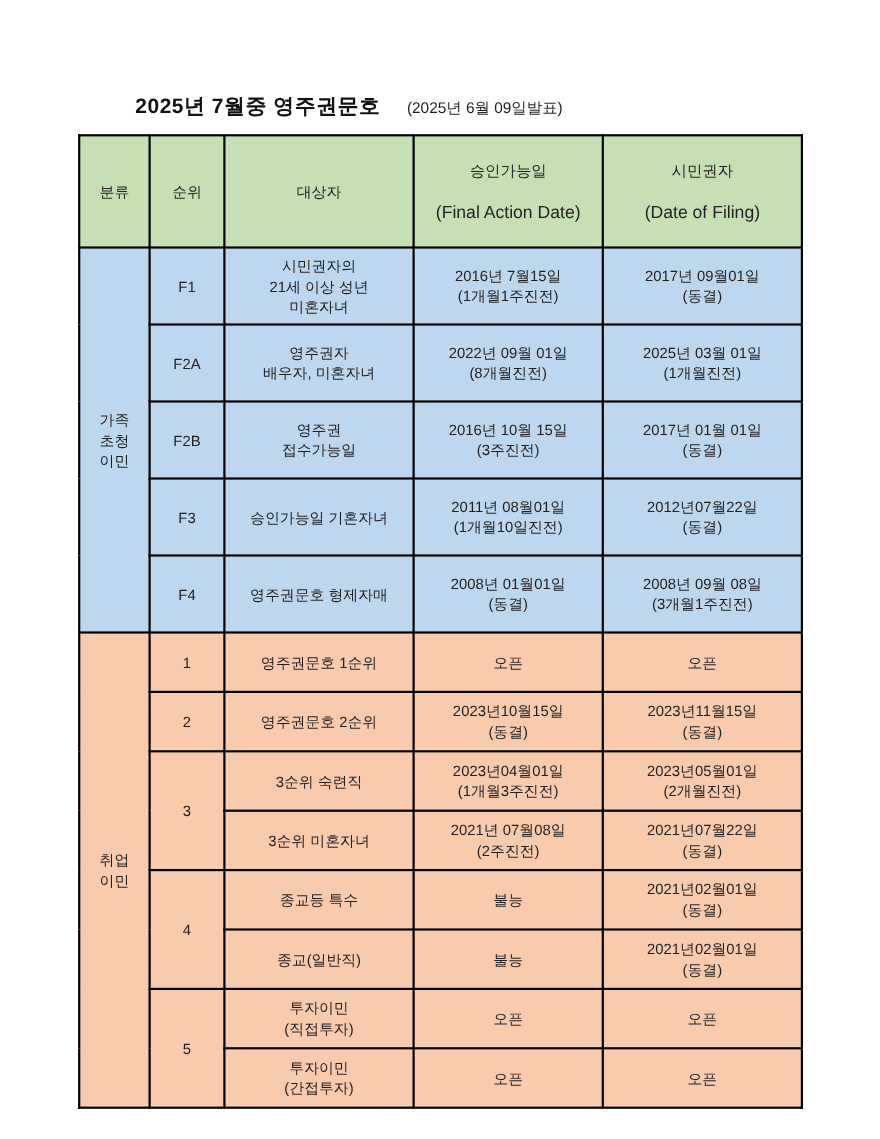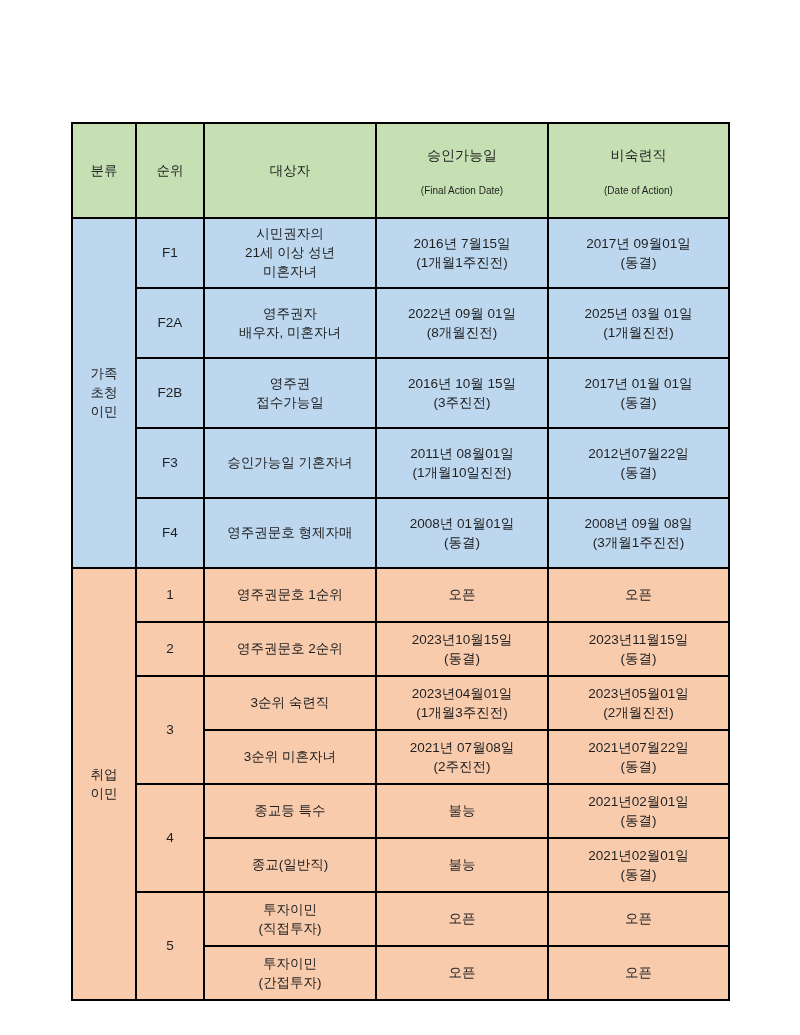--- a/index.html
+++ b/index.html
@@ -52,21 +52,21 @@
     padding: 1px;
   }
   .r-head { height: 51px; }
   .r-fam  { height: 70px; }
   .r-emp  { height: 54px; }
   .bg-green  { background: var(--header-bg, #c6e0b4); }
   .bg-blue   { background: var(--family-bg, #bdd7ee); }
   .bg-orange { background: var(--employment-bg, #f8cbad); }
   th .en-sub {
     display: block;
-    font-size: 10px;
+    font-size: 16px;
     line-height: 1.3;
   }
   th .ko-head {
     display: block;
     font-size: 14px;
     line-height: 1.3;
     padding-top: 2px;
   }
   td.rank-cell { font-size: 12.5px; }
   td.rank-top { vertical-align: top; padding: 0; }
@@ -76,42 +76,46 @@
     align-items: center;
     justify-content: center;
   }
   td.category-cell { font-size: 13.5px; line-height: 1.5; }
 </style>
 </head>
 <body>
 
 <div class="page">
 
+  <div class="title-row">
+    <span class="doc-title">2025년 7월중 영주권문호</span>
+    <span class="doc-subtitle">(2025년 6월 09일발표)</span>
+  </div>
 
   <table class="bulletin">
     <colgroup>
       <col style="width:64px">
         <col style="width:68px">
         <col style="width:172px">
         <col style="width:172px">
         <col style="width:181px">
     </colgroup>
 
     <tbody>
         <tr class="r-head">
       <th class="bg-green">분류</th>
       <th class="bg-green">순위</th>
       <th class="bg-green">대상자</th>
       <th class="bg-green">
         <span class="ko-head">승인가능일</span>
         <span class="en-sub">(Final Action Date)</span>
       </th>
       <th class="bg-green">
-        <span class="ko-head">비숙련직</span>
-        <span class="en-sub">(Date of Action)</span>
+        <span class="ko-head">시민권자</span>
+        <span class="en-sub">(Date of Filing)</span>
       </th>
     </tr>
 
     <tr class="r-fam">
       <td class="bg-blue category-cell" rowspan="5">가족
 초청
 이민</td>
       <td class="bg-blue rank-cell">F1</td>
       <td class="bg-blue">시민권자의
 21세 이상 성년

